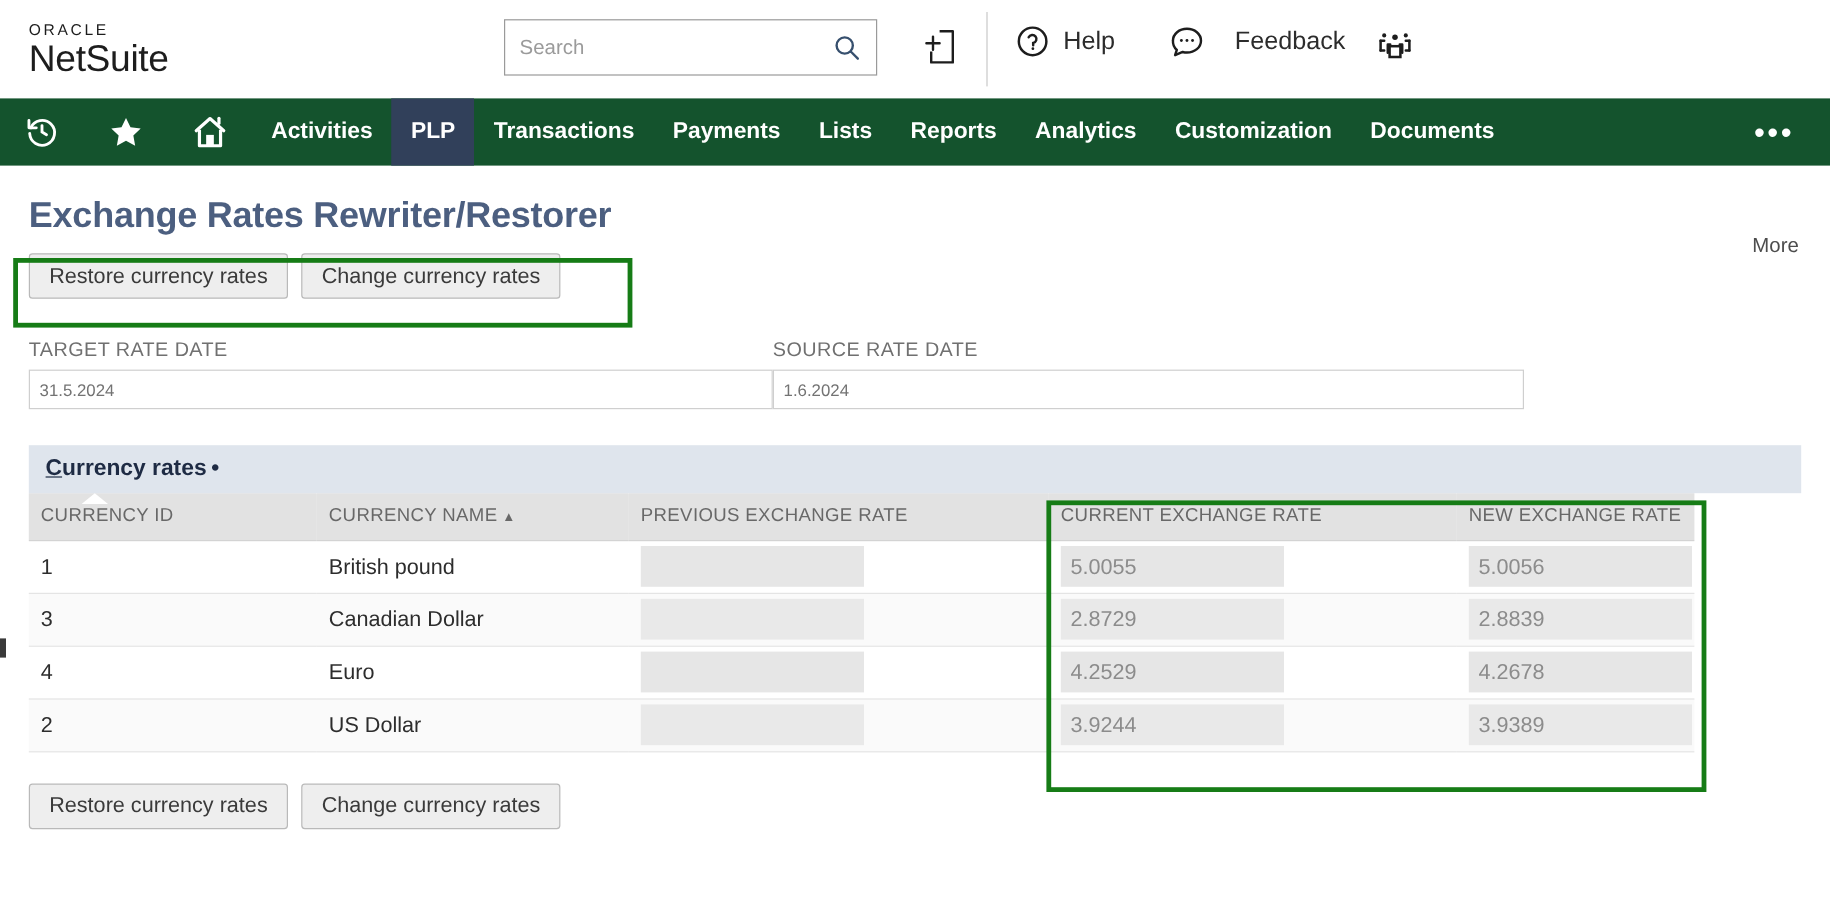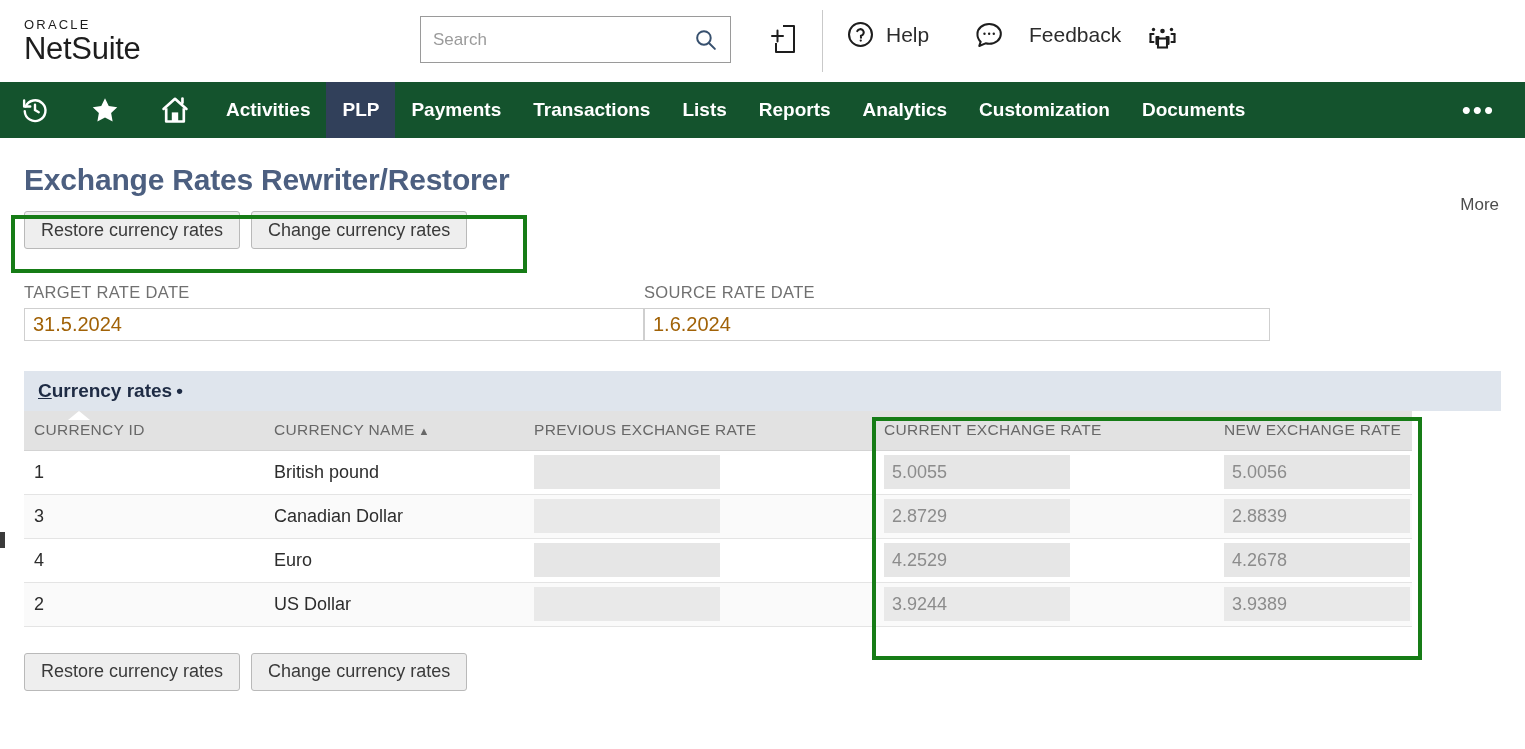--- a/index.html
+++ b/index.html
@@ -161,22 +161,22 @@
   .field-label {
     font-size: 16.5px;
     color: #707070;
     letter-spacing: 0.35px;
     margin-bottom: 6px;
   }
   .field-input {
     height: 33px;
     border: 1px solid #cfcfcf;
     background: #fff;
-    font-size: 20px;
-    color: #a16207;
+    font-size: 14px;
+    color: #737373;
     padding: 0 8px;
     font-family: "Liberation Sans", sans-serif;
     outline: none;
   }
 
   
   .panel { margin-top: 30px; }
   .tabstrip {
     background: #dfe5ed;
     height: 40px;
@@ -336,22 +336,22 @@
     <svg width="32" height="32" viewBox="0 0 24 24" fill="none" stroke="#ffffff" stroke-width="2">
       <path d="M3.4 11.2L12 3.6l8.6 7.6" stroke-linecap="round" stroke-linejoin="round"></path>
       <path d="M5.4 10.6v10h13.2v-10" stroke-linejoin="round"></path>
       <rect x="9.6" y="13.8" width="4.8" height="6.8" fill="#ffffff" stroke="none"></rect>
       <path d="M17.6 3.4v3.2" stroke-linecap="round"></path>
     </svg>
   </div>
 
   <div class="nav-item">Activities</div>
   <div class="nav-item active">PLP</div>
+  <div class="nav-item">Transactions</div>
   <div class="nav-item">Payments</div>
-  <div class="nav-item">Transactions</div>
   <div class="nav-item">Lists</div>
   <div class="nav-item">Reports</div>
   <div class="nav-item">Analytics</div>
   <div class="nav-item">Customization</div>
   <div class="nav-item">Documents</div>
 
   <div class="nav-dots">•••</div>
 </div>
 
 <div class="body-wrap">

